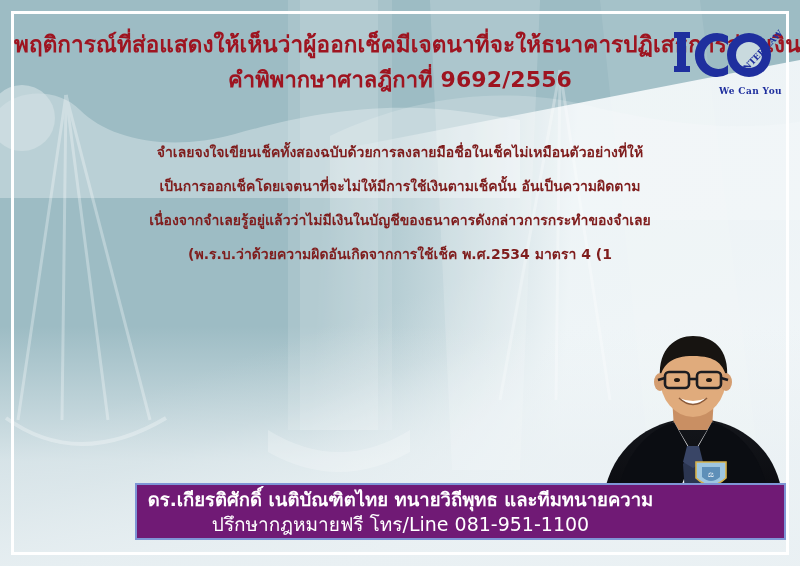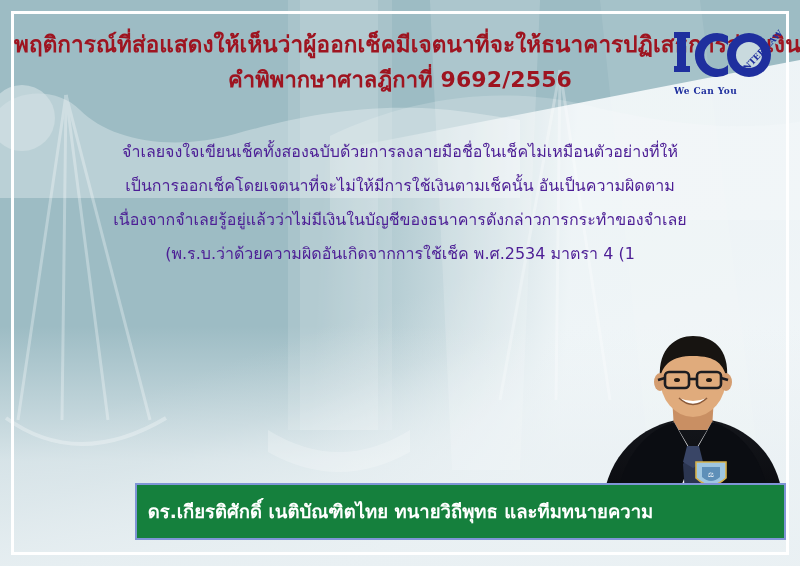--- a/index.html
+++ b/index.html
@@ -115,41 +115,41 @@
   }
 
   .body-block {
     position: absolute;
     left: 18px;
     right: 18px;
     top: 135px;
     text-align: center;
   }
   .body-line {
-    color: #4c1d95;
-    font-size: 16px;
-    font-weight: normal;
+    color: #7f1d1d;
+    font-size: 14px;
+    font-weight: bold;
     line-height: 34px;
     white-space: nowrap;
   }
 
   
   .logo {
     position: absolute;
     right: 18px;
     top: 22px;
     width: 108px;
     height: 76px;
   }
   .logo-tag {
     position: absolute;
     left: 0;
     right: 0;
     bottom: 2px;
-    text-align: left;
+    text-align: right;
     color: #1f2f9e;
     font-size: 9px;
     font-weight: bold;
     font-family: "DejaVu Serif", "Liberation Serif", serif;
     letter-spacing: .4px;
   }
 
   
   .portrait {
     position: absolute;
@@ -160,21 +160,21 @@
     overflow: hidden;
   }
 
   
   .banner {
     position: absolute;
     left: 135px;
     right: 14px;
     top: 483px;
     height: 57px;
-    background: #15803d;
+    background: #701a75;
     border: 2px solid #7f95d6;
     box-sizing: border-box;
     display: flex;
     flex-direction: column;
     align-items: center;
     justify-content: center;
     overflow: hidden;
   }
   .banner-line {
     color: #ffffff;
@@ -323,16 +323,17 @@
             <text x="15" y="15" font-size="7" fill="#ffffff" text-anchor="middle" font-family="'DejaVu Serif','Liberation Serif',serif">⚖</text>
           </g>
 
           <circle cx="72" cy="176" r="4" fill="#c6a04a"></circle>
         </g>
       </svg>
     </div>
 
     <div class="banner">
       <div class="banner-line">ดร.เกียรติศักดิ์ เนติบัณฑิตไทย ทนายวิถีพุทธ และทีมทนายความ</div>
+      <div class="banner-line phone">ปรึกษากฎหมายฟรี โทร/Line 081-951-1100</div>
     </div>
 
   </div>
 </div>
 
 </body></html>

